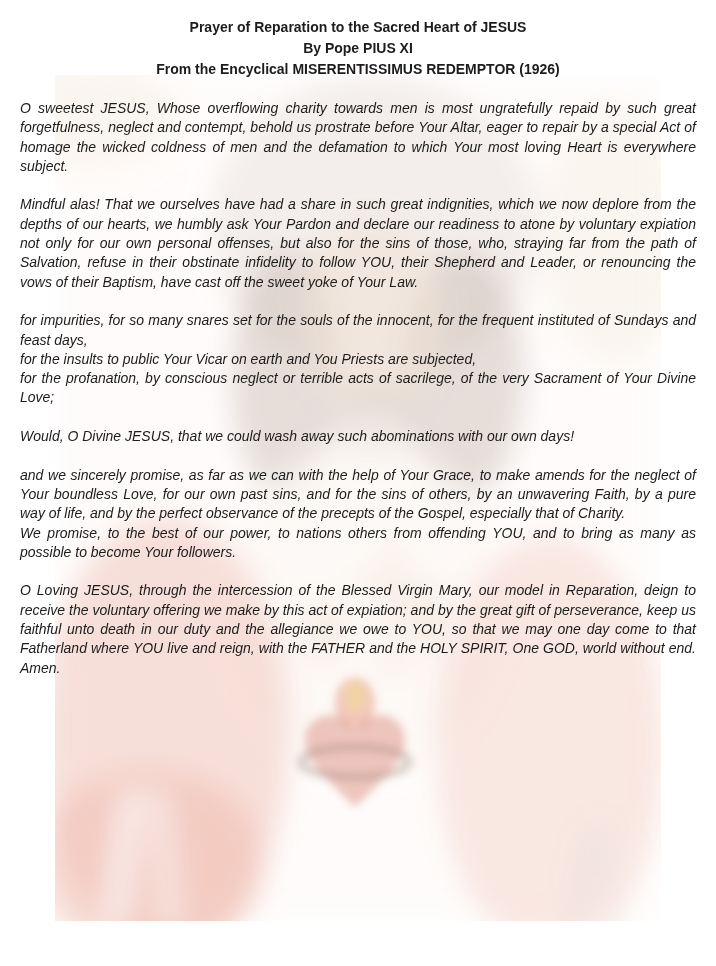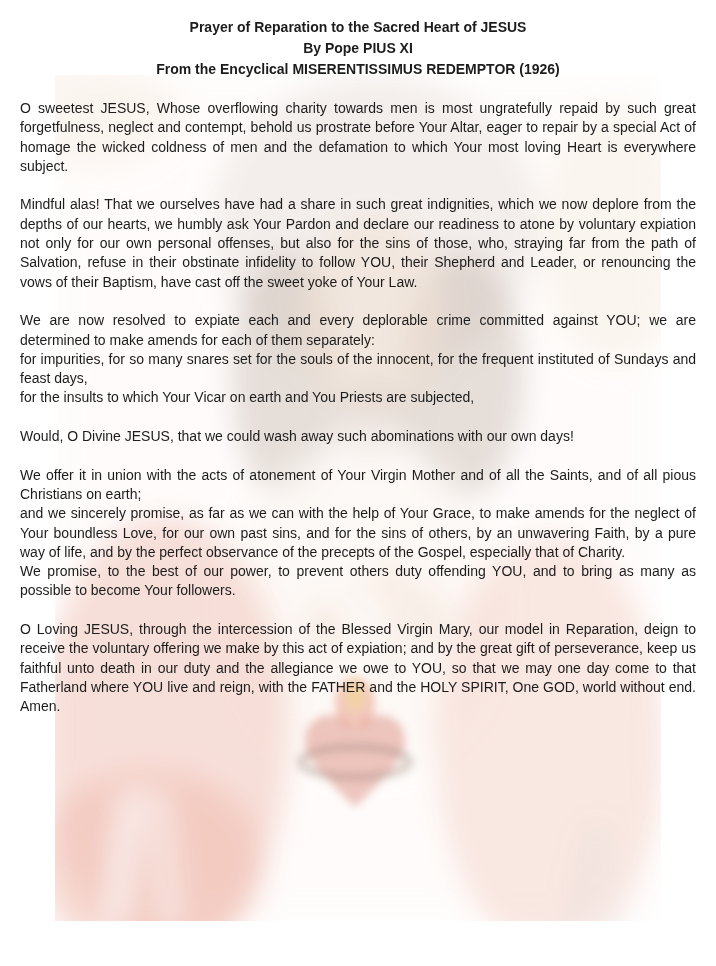--- a/index.html
+++ b/index.html
@@ -32,20 +32,21 @@
     text-align: center;
     font-weight: bold;
     line-height: 21px;
     margin: 0 0 19px 0;
   }
   .title-line { margin: 0; }
   .block { margin: 0 0 19.3px 0; }
   .seg {
     margin: 0;
     text-align: justify;
+    font-style: italic;
   }
 </style>
 </head>
 <body>
 
 <svg class="watermark" viewBox="0 0 606 846" aria-hidden="true">
   <defs>
     <filter id="soft" x="-50%" y="-50%" width="200%" height="200%">
       <feGaussianBlur stdDeviation="14"></feGaussianBlur>
     </filter>
@@ -95,32 +96,31 @@
 
   <section class="block">
     <p class="seg">O sweetest JESUS, Whose overflowing charity towards men is most ungratefully repaid by such great forgetfulness, neglect and contempt, behold us prostrate before Your Altar, eager to repair by a special Act of homage the wicked coldness of men and the defamation to which Your most loving Heart is everywhere subject.</p>
   </section>
 
   <section class="block">
     <p class="seg">Mindful alas! That we ourselves have had a share in such great indignities, which we now deplore from the depths of our hearts, we humbly ask Your Pardon and declare our readiness to atone by voluntary expiation not only for our own personal offenses, but also for the sins of those, who, straying far from the path of Salvation, refuse in their obstinate infidelity to follow YOU, their Shepherd and Leader, or renouncing the vows of their Baptism, have cast off the sweet yoke of Your Law.</p>
   </section>
 
   <section class="block">
-    <p class="seg">We are now resolved to expiate each and every deplorable crime committed against YOU; we are determined to make amends for each of them separately:</p>
     <p class="seg">for impurities, for so many snares set for the souls of the innocent, for the frequent instituted of Sundays and feast days,</p>
-    <p class="seg">for the insults to which Your Vicar on earth and You Priests are subjected,</p>
+    <p class="seg">for the insults to public Your Vicar on earth and You Priests are subjected,</p>
+    <p class="seg">for the profanation, by conscious neglect or terrible acts of sacrilege, of the very Sacrament of Your Divine Love;</p>
   </section>
 
   <section class="block">
     <p class="seg">Would, O Divine JESUS, that we could wash away such abominations with our own days!</p>
   </section>
 
   <section class="block">
-    <p class="seg">We offer it in union with the acts of atonement of Your Virgin Mother and of all the Saints, and of all pious Christians on earth;</p>
     <p class="seg">and we sincerely promise, as far as we can with the help of Your Grace, to make amends for the neglect of Your boundless Love, for our own past sins, and for the sins of others, by an unwavering Faith, by a pure way of life, and by the perfect observance of the precepts of the Gospel, especially that of Charity.</p>
-    <p class="seg">We promise, to the best of our power, to prevent others duty offending YOU, and to bring as many as possible to become Your followers.</p>
+    <p class="seg">We promise, to the best of our power, to nations others from offending YOU, and to bring as many as possible to become Your followers.</p>
   </section>
 
   <section class="block">
     <p class="seg">O Loving JESUS, through the intercession of the Blessed Virgin Mary, our model in Reparation, deign to receive the voluntary offering we make by this act of expiation; and by the great gift of perseverance, keep us faithful unto death in our duty and the allegiance we owe to YOU, so that we may one day come to that Fatherland where YOU live and reign, with the FATHER and the HOLY SPIRIT, One GOD, world without end. Amen.</p>
   </section>
 
 </main>
 
 </body></html>

